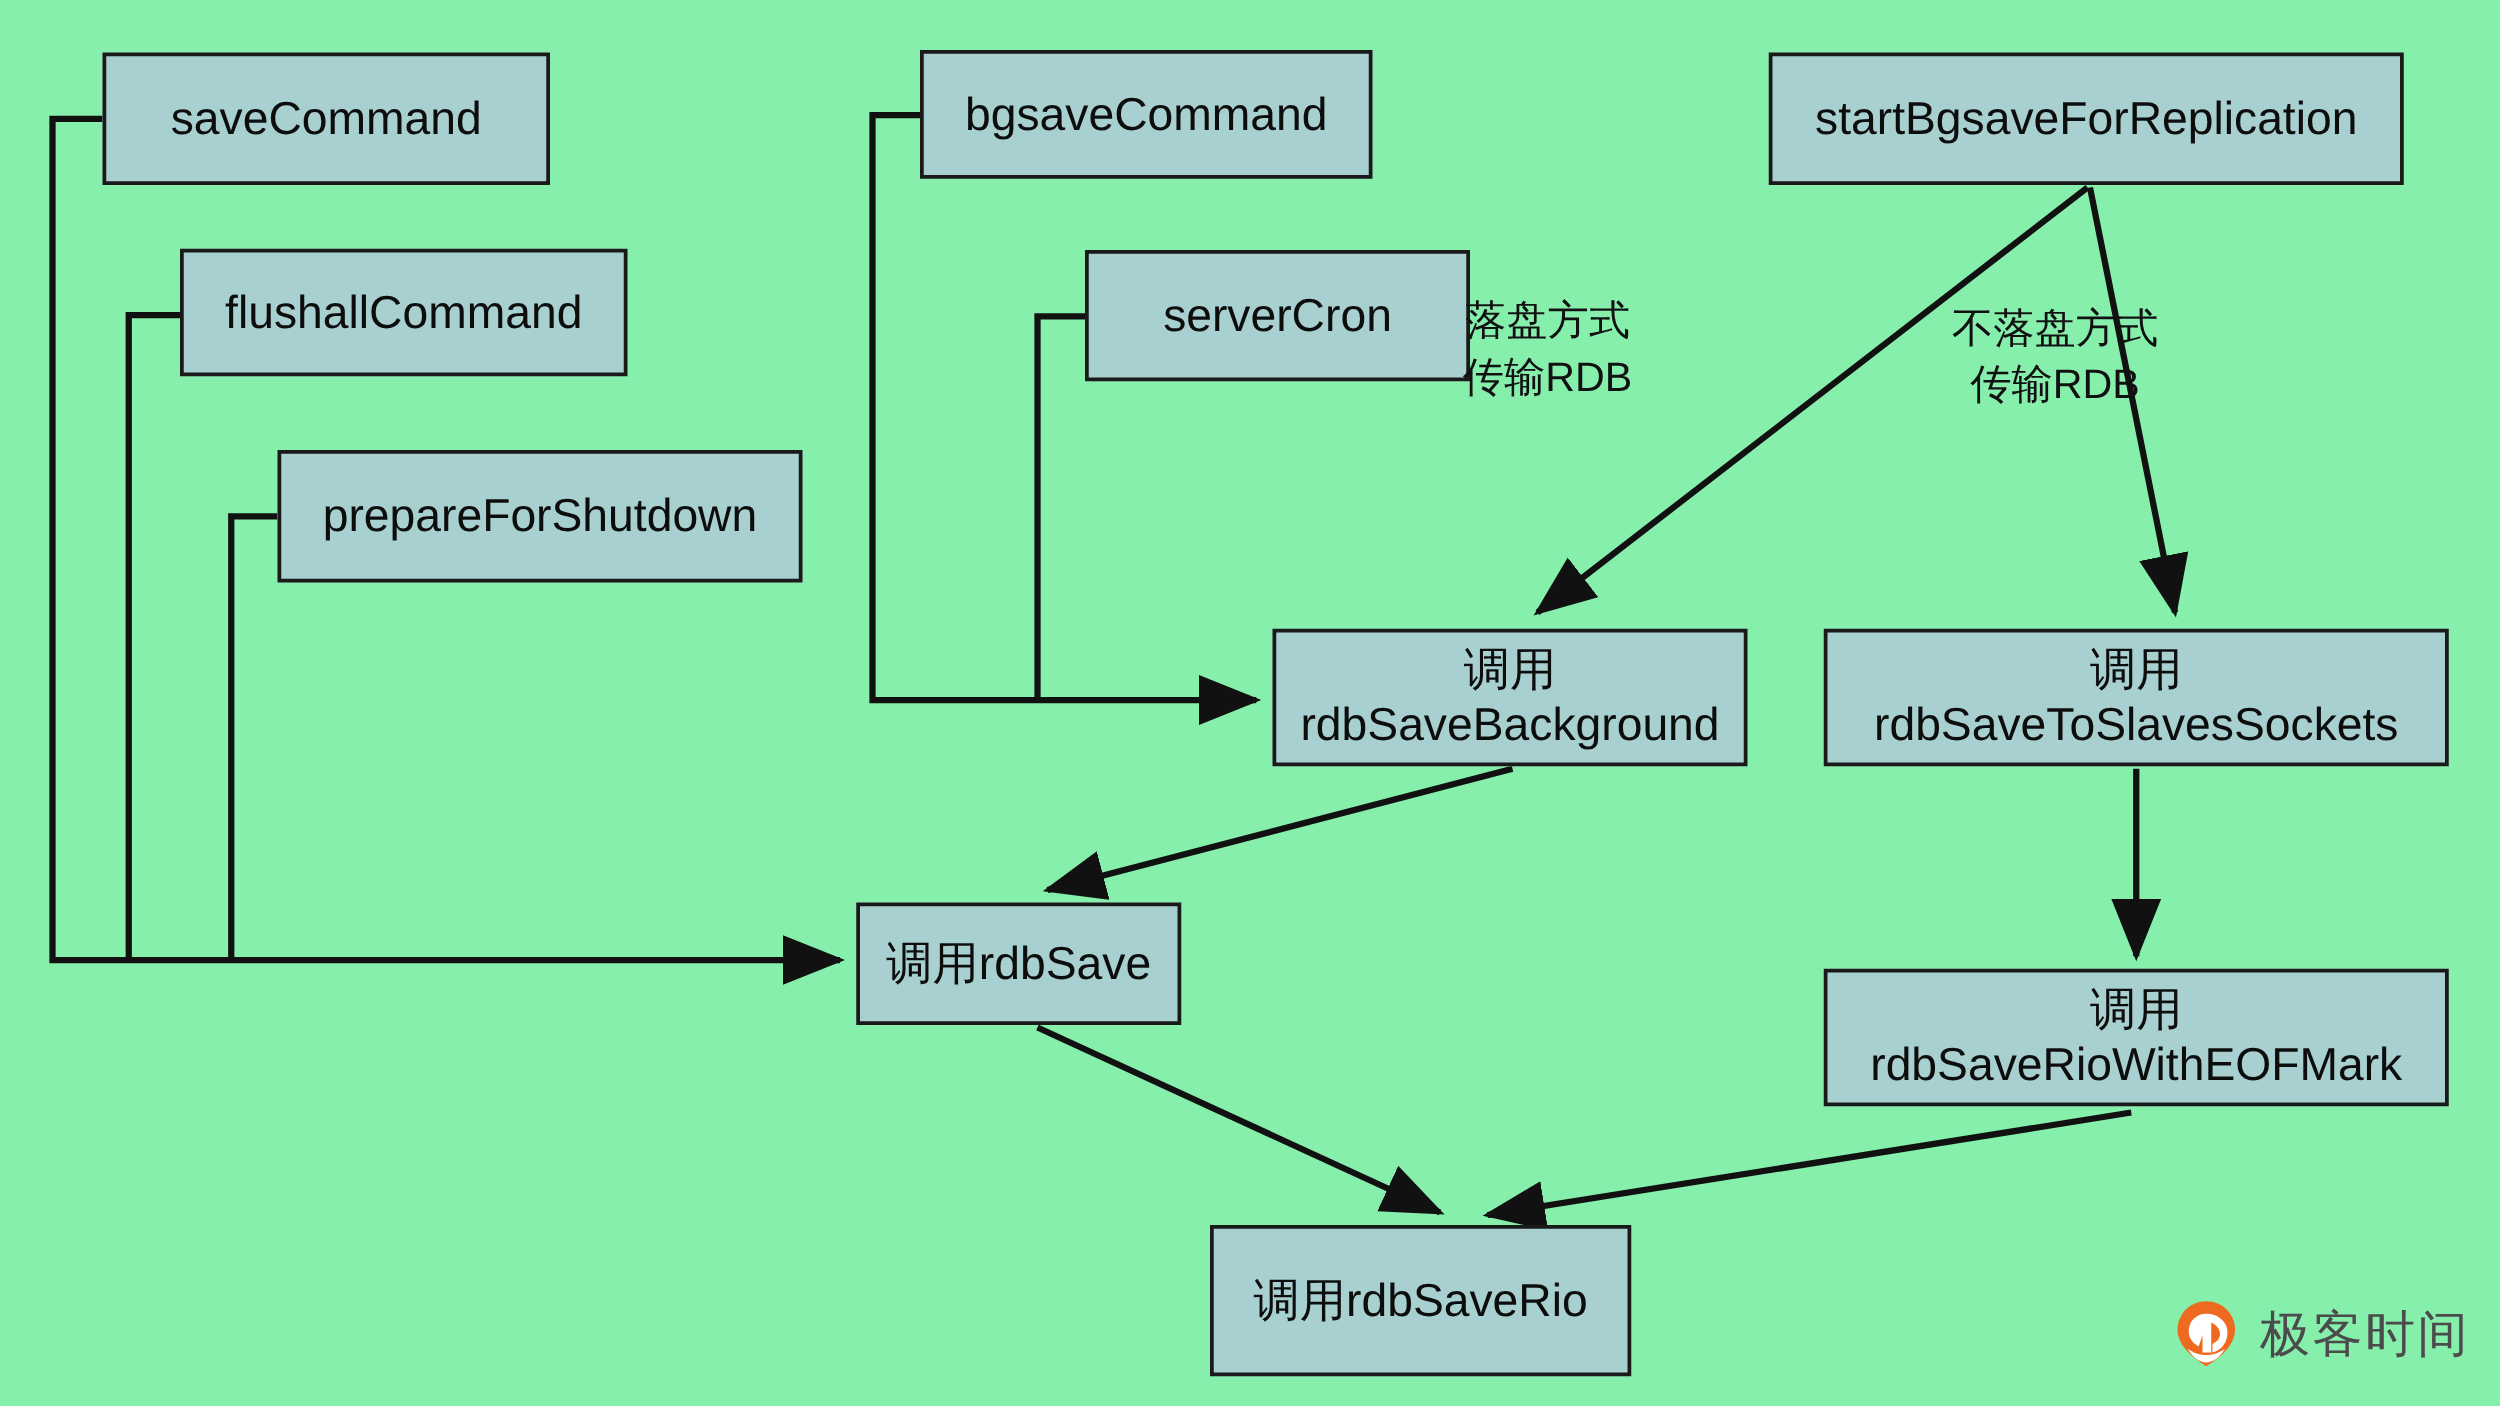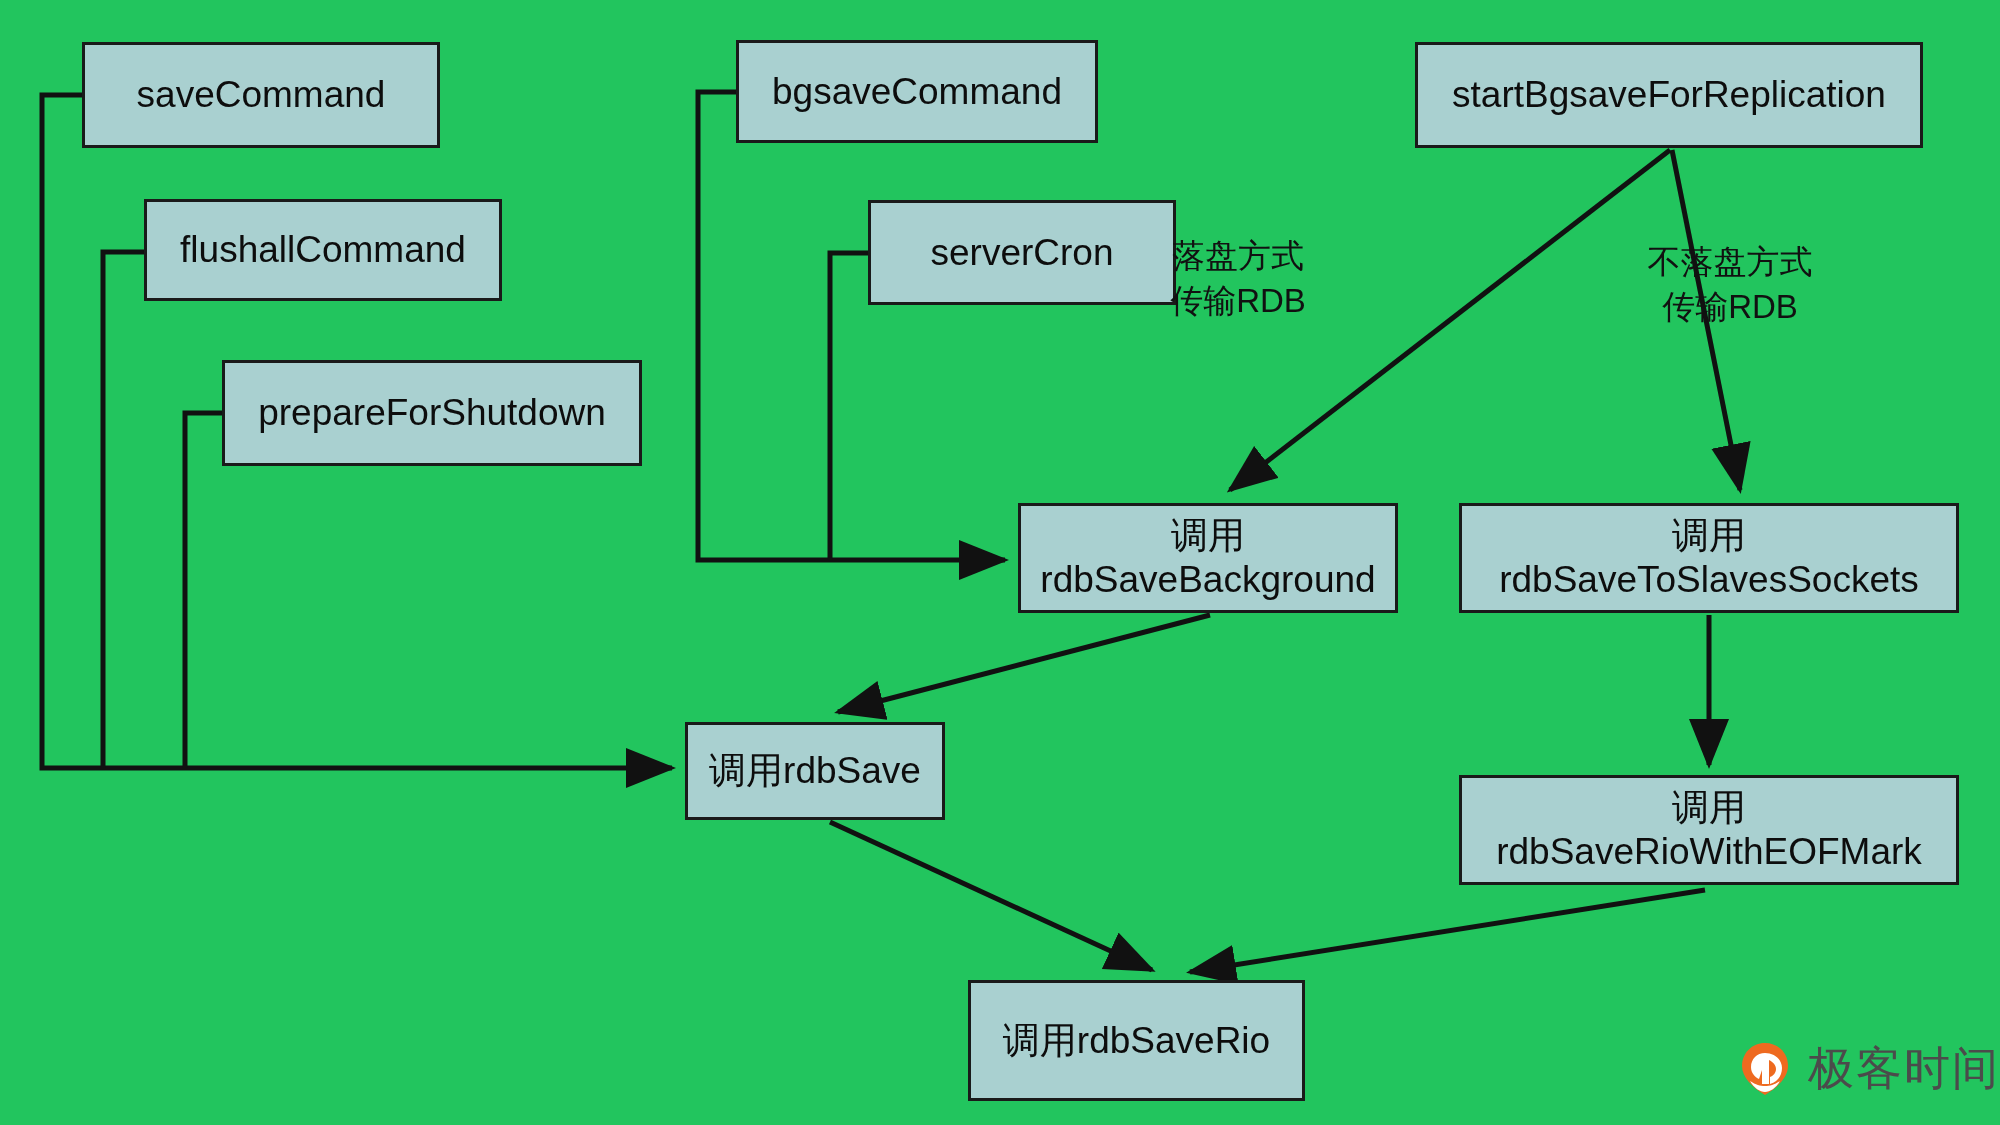--- a/index.html
+++ b/index.html
@@ -4,21 +4,21 @@
 <style>
   html, body {
     margin: 0;
     padding: 0;
     background: #f4f5f7;
   }
   #canvas {
     position: relative;
     width: 2000px;
     height: 1125px;
-    background: #22c55e;
+    background: #86efac;
     overflow: hidden;
     font-family: "Liberation Sans", "DejaVu Sans", sans-serif;
   }
   #edges {
     position: absolute;
     left: 0;
     top: 0;
     width: 2000px;
     height: 1125px;
     pointer-events: none;
@@ -56,21 +56,21 @@
     align-items: center;
     gap: 14px;
     z-index: 4;
   }
   #watermark .wm-logo {
     width: 58px;
     height: 58px;
     position: relative;
   }
   #watermark .wm-text {
-    font-size: 46px;
+    font-size: 40px;
     color: #4b4b4b;
     letter-spacing: 2px;
     font-family: "DejaVu Sans", "Liberation Sans", sans-serif;
   }
 </style>
 </head>
 <body>
 
 <div id="canvas">
 
@@ -149,21 +149,21 @@
 
   <div class="node" id="n10" style="left: 968px; top: 980px; width: 337px; height: 121px;">
     <span class="l1">调用rdbSaveRio</span>
   </div>
 
   <div class="edge-label" id="el0" style="left: 1238px; top: 279px; transform: translate(-50%, -50%);">
     <div>落盘方式</div>
     <div>传输RDB</div>
   </div>
 
-  <div class="edge-label" id="el1" style="left: 1730px; top: 285px; transform: translate(-50%, -50%);">
+  <div class="edge-label" id="el1" style="left: 1644px; top: 285px; transform: translate(-50%, -50%);">
     <div>不落盘方式</div>
     <div>传输RDB</div>
   </div>
 
   <div id="watermark" style="left: 1736px; top: 1038px;">
     <span class="wm-logo">
       <svg width="58" height="58" viewBox="0 0 58 58">
         <path d="M29,3 C16,3 6,13 6,26 C6,37 16,47 29,55 C42,47 52,37 52,26 C52,13 42,3 29,3 Z" fill="#ee6a20"></path>
         <path d="M29,13 C21,13 15,19 15,27 C15,33 19,37 23,39 L26,30 L26,44 L33,44 L33,20
                  C37,22 40,25 40,29 C40,33 37,36 34,37 L34,44 C42,42 46,35 46,28 C46,19 38,13 29,13 Z" fill="#ffffff"></path>

